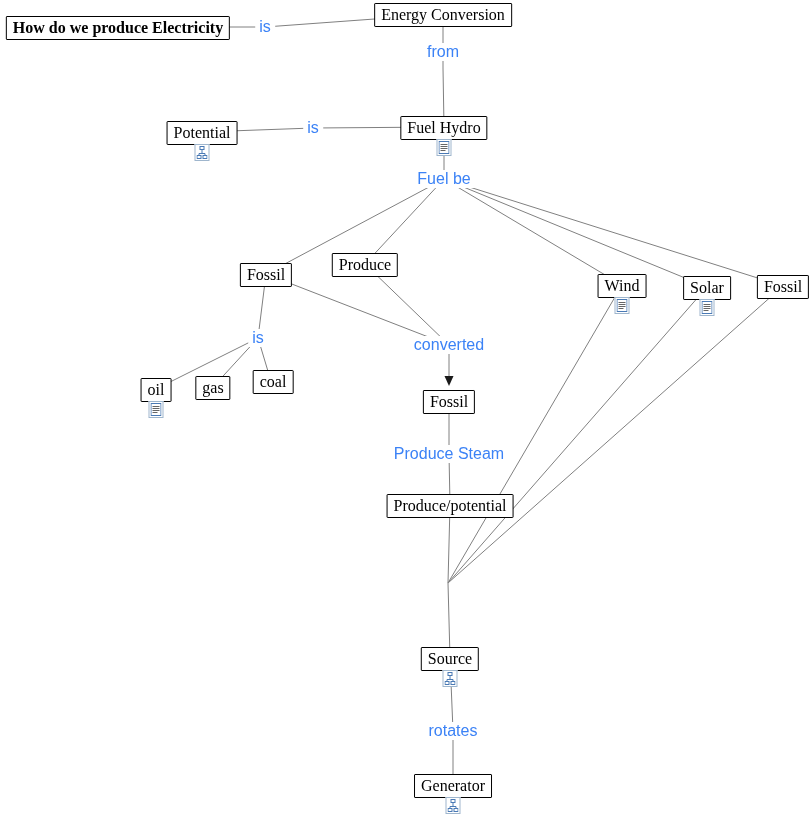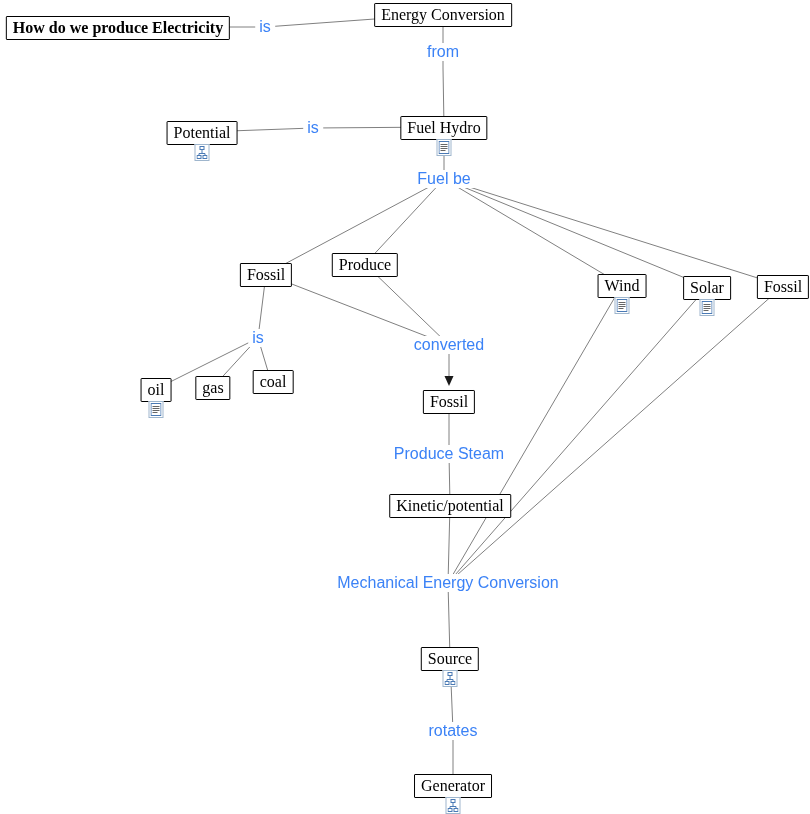--- a/index.html
+++ b/index.html
@@ -96,37 +96,36 @@
     <polygon points="444.5,376 453.5,376 449,386" fill="#1a1a1a"></polygon>
   </svg>
 
   <span class="link-label" style="left:265px;top:27px">is</span>
   <span class="link-label" style="left:443px;top:52px">from</span>
   <span class="link-label" style="left:313px;top:128px">is</span>
   <span class="link-label" style="left:444px;top:179px">Fuel be</span>
   <span class="link-label" style="left:258px;top:338px">is</span>
   <span class="link-label" style="left:449px;top:345px">converted</span>
   <span class="link-label" style="left:449px;top:454px">Produce Steam</span>
-  <span class="link-label" style="left:448px;top:583px">Mechanical Energy Conversion</span>
   <span class="link-label" style="left:453px;top:731px">rotates</span>
 
   <div class="node" style="left:443px;top:3px">Energy Conversion</div>
   <div class="node bold" style="left:118px;top:16px">How do we produce Electricity</div>
   <div class="node" style="left:202px;top:121px">Potential</div>
   <div class="node" style="left:444px;top:116px">Fuel Hydro</div>
   <div class="node" style="left:266px;top:263px">Fossil</div>
   <div class="node" style="left:365px;top:253px">Produce</div>
   <div class="node" style="left:622px;top:274px">Wind</div>
   <div class="node" style="left:707px;top:276px">Solar</div>
   <div class="node" style="left:783px;top:275px">Fossil</div>
   <div class="node" style="left:156px;top:378px">oil</div>
   <div class="node" style="left:213px;top:376px">gas</div>
   <div class="node" style="left:273px;top:370px">coal</div>
   <div class="node" style="left:449px;top:390px">Fossil</div>
-  <div class="node" style="left:450px;top:494px">Kinetic/potential</div>
+  <div class="node" style="left:450px;top:494px">Produce/potential</div>
   <div class="node" style="left:450px;top:647px">Source</div>
   <div class="node" style="left:453px;top:774px">Generator</div>
 
   <span class="res-icon" style="left:202px;top:144px">
     <svg width="11" height="13" viewBox="0 0 11 13">
       <path d="M5.5 3.5 V7 M2.5 9.5 V7.5 H8.5 V9.5" fill="none" stroke="#4a7ab5"></path>
       <rect x="3.5" y="0.5" width="4" height="3" fill="#ffffff" stroke="#4a7ab5"></rect>
       <rect x="0.5" y="9.5" width="4" height="3" fill="#ffffff" stroke="#4a7ab5"></rect>
       <rect x="6.5" y="9.5" width="4" height="3" fill="#ffffff" stroke="#4a7ab5"></rect>
     </svg>

